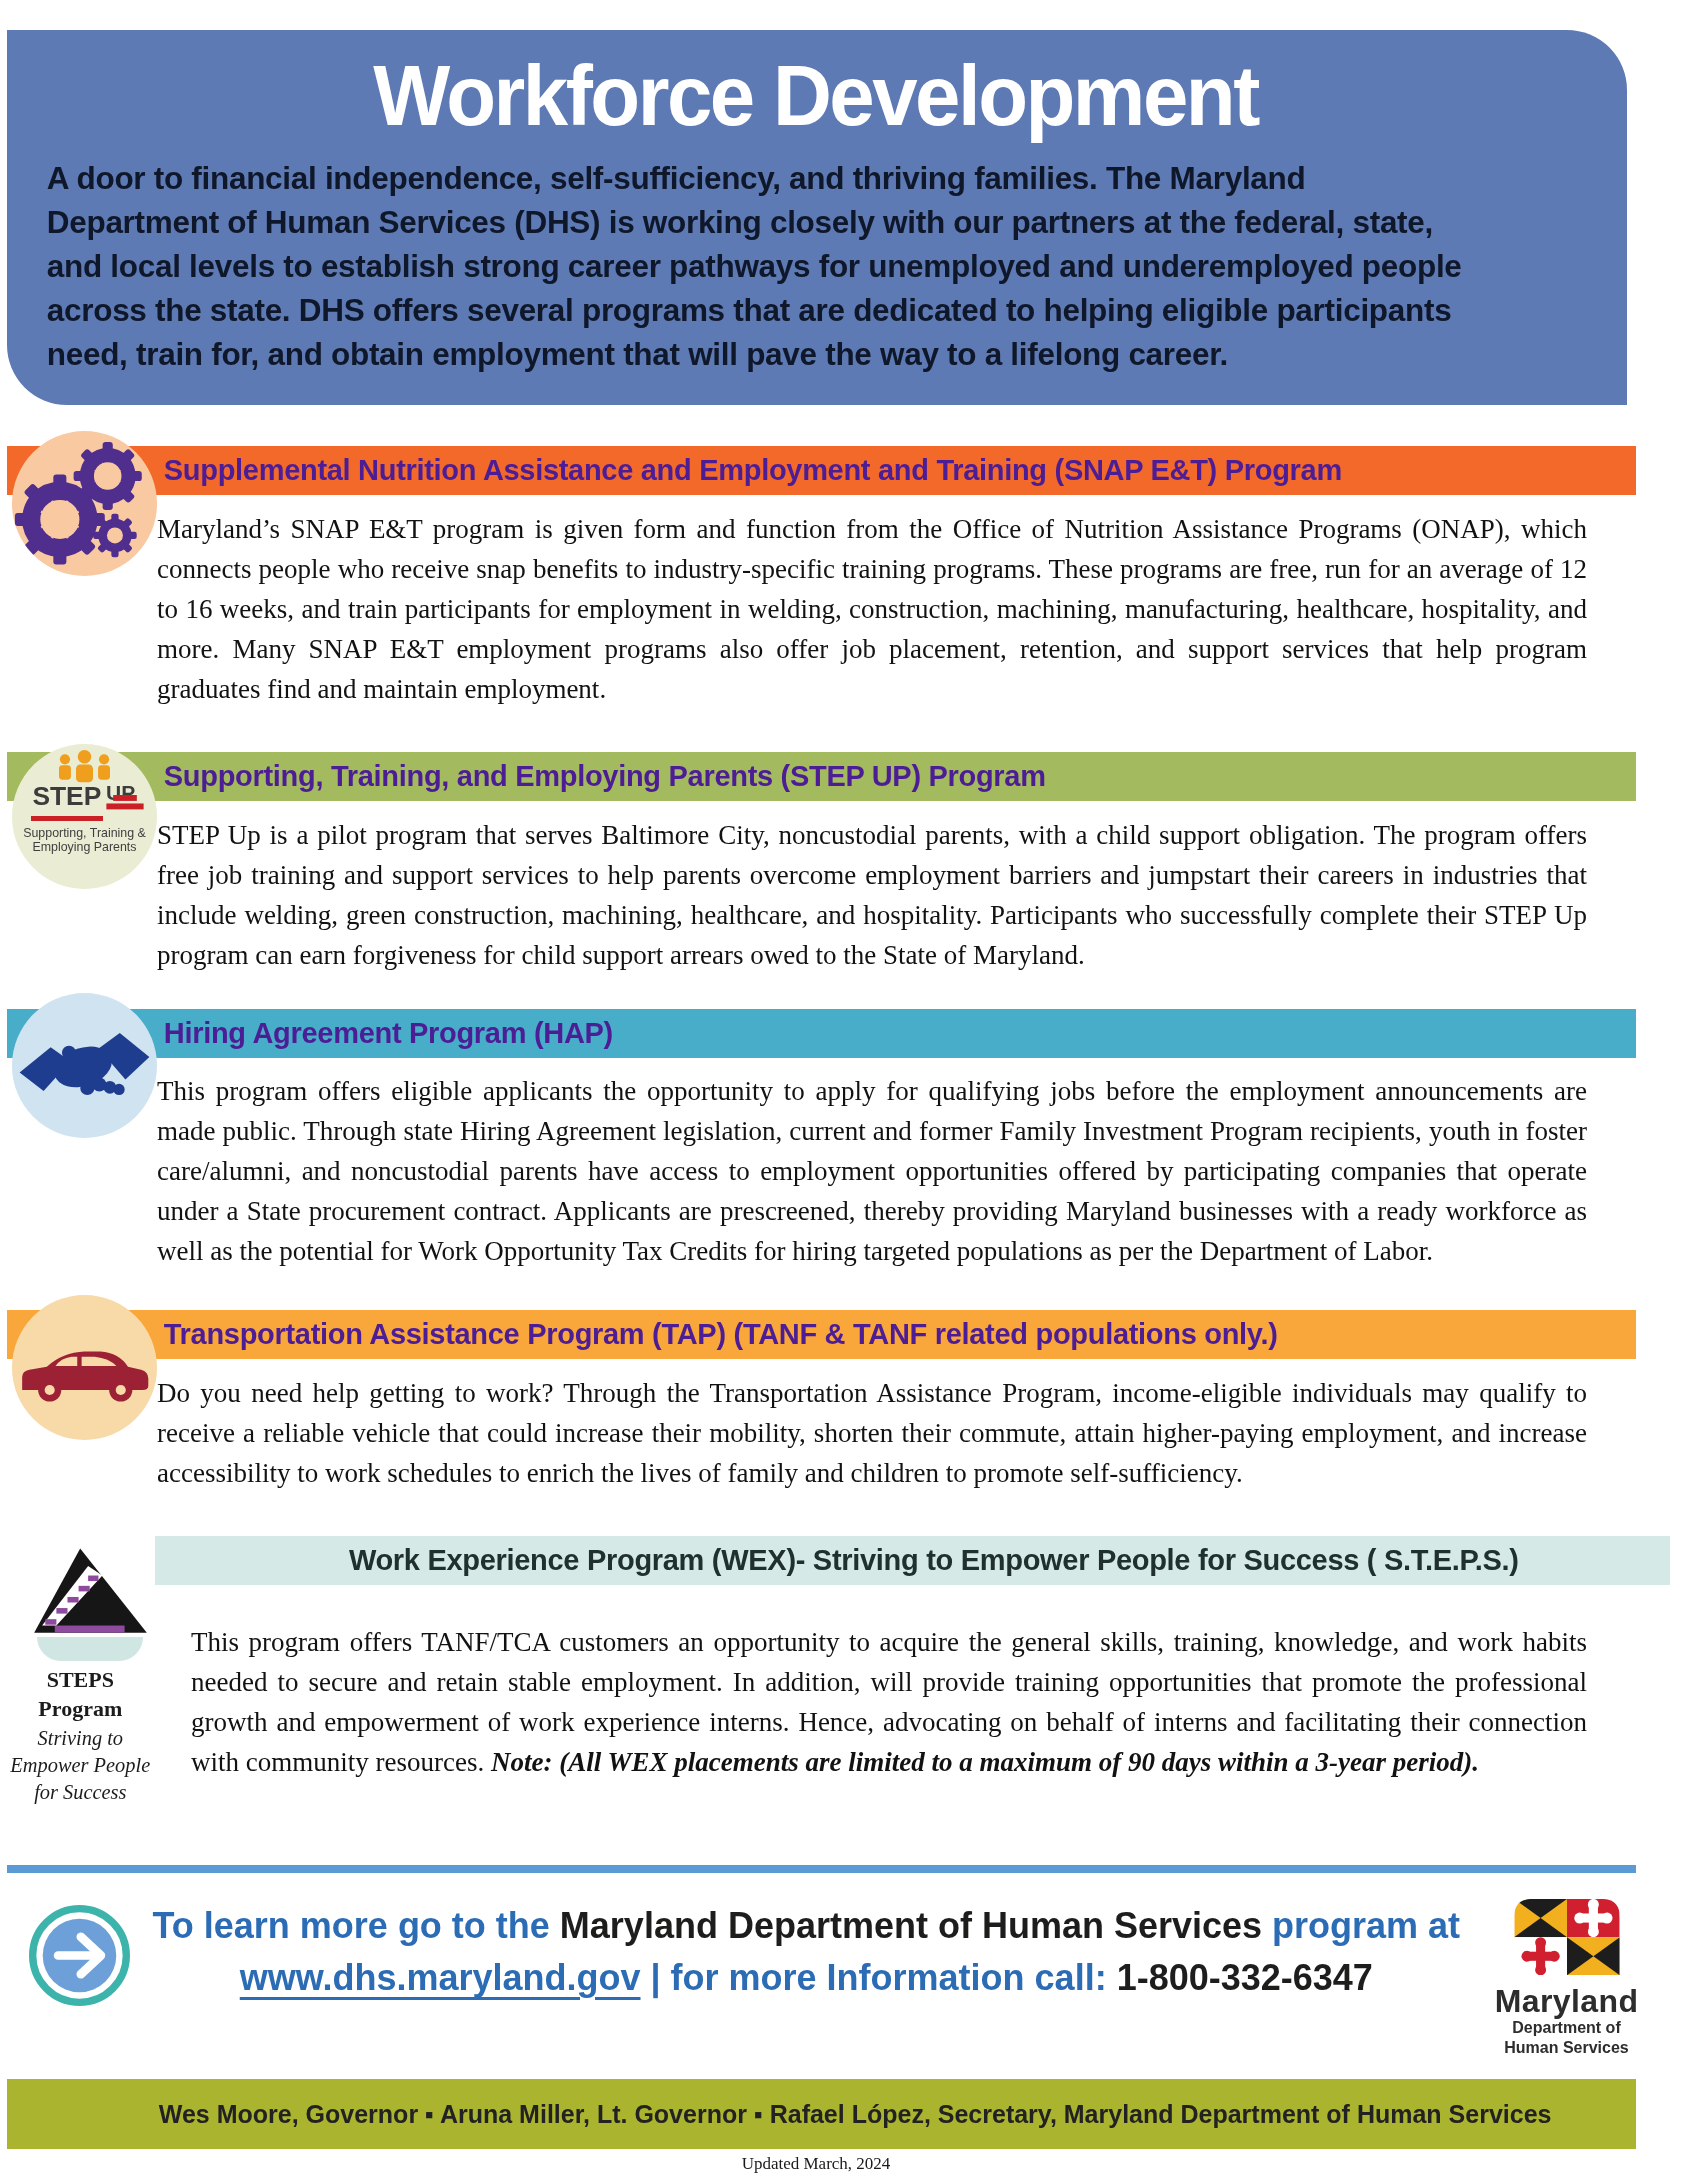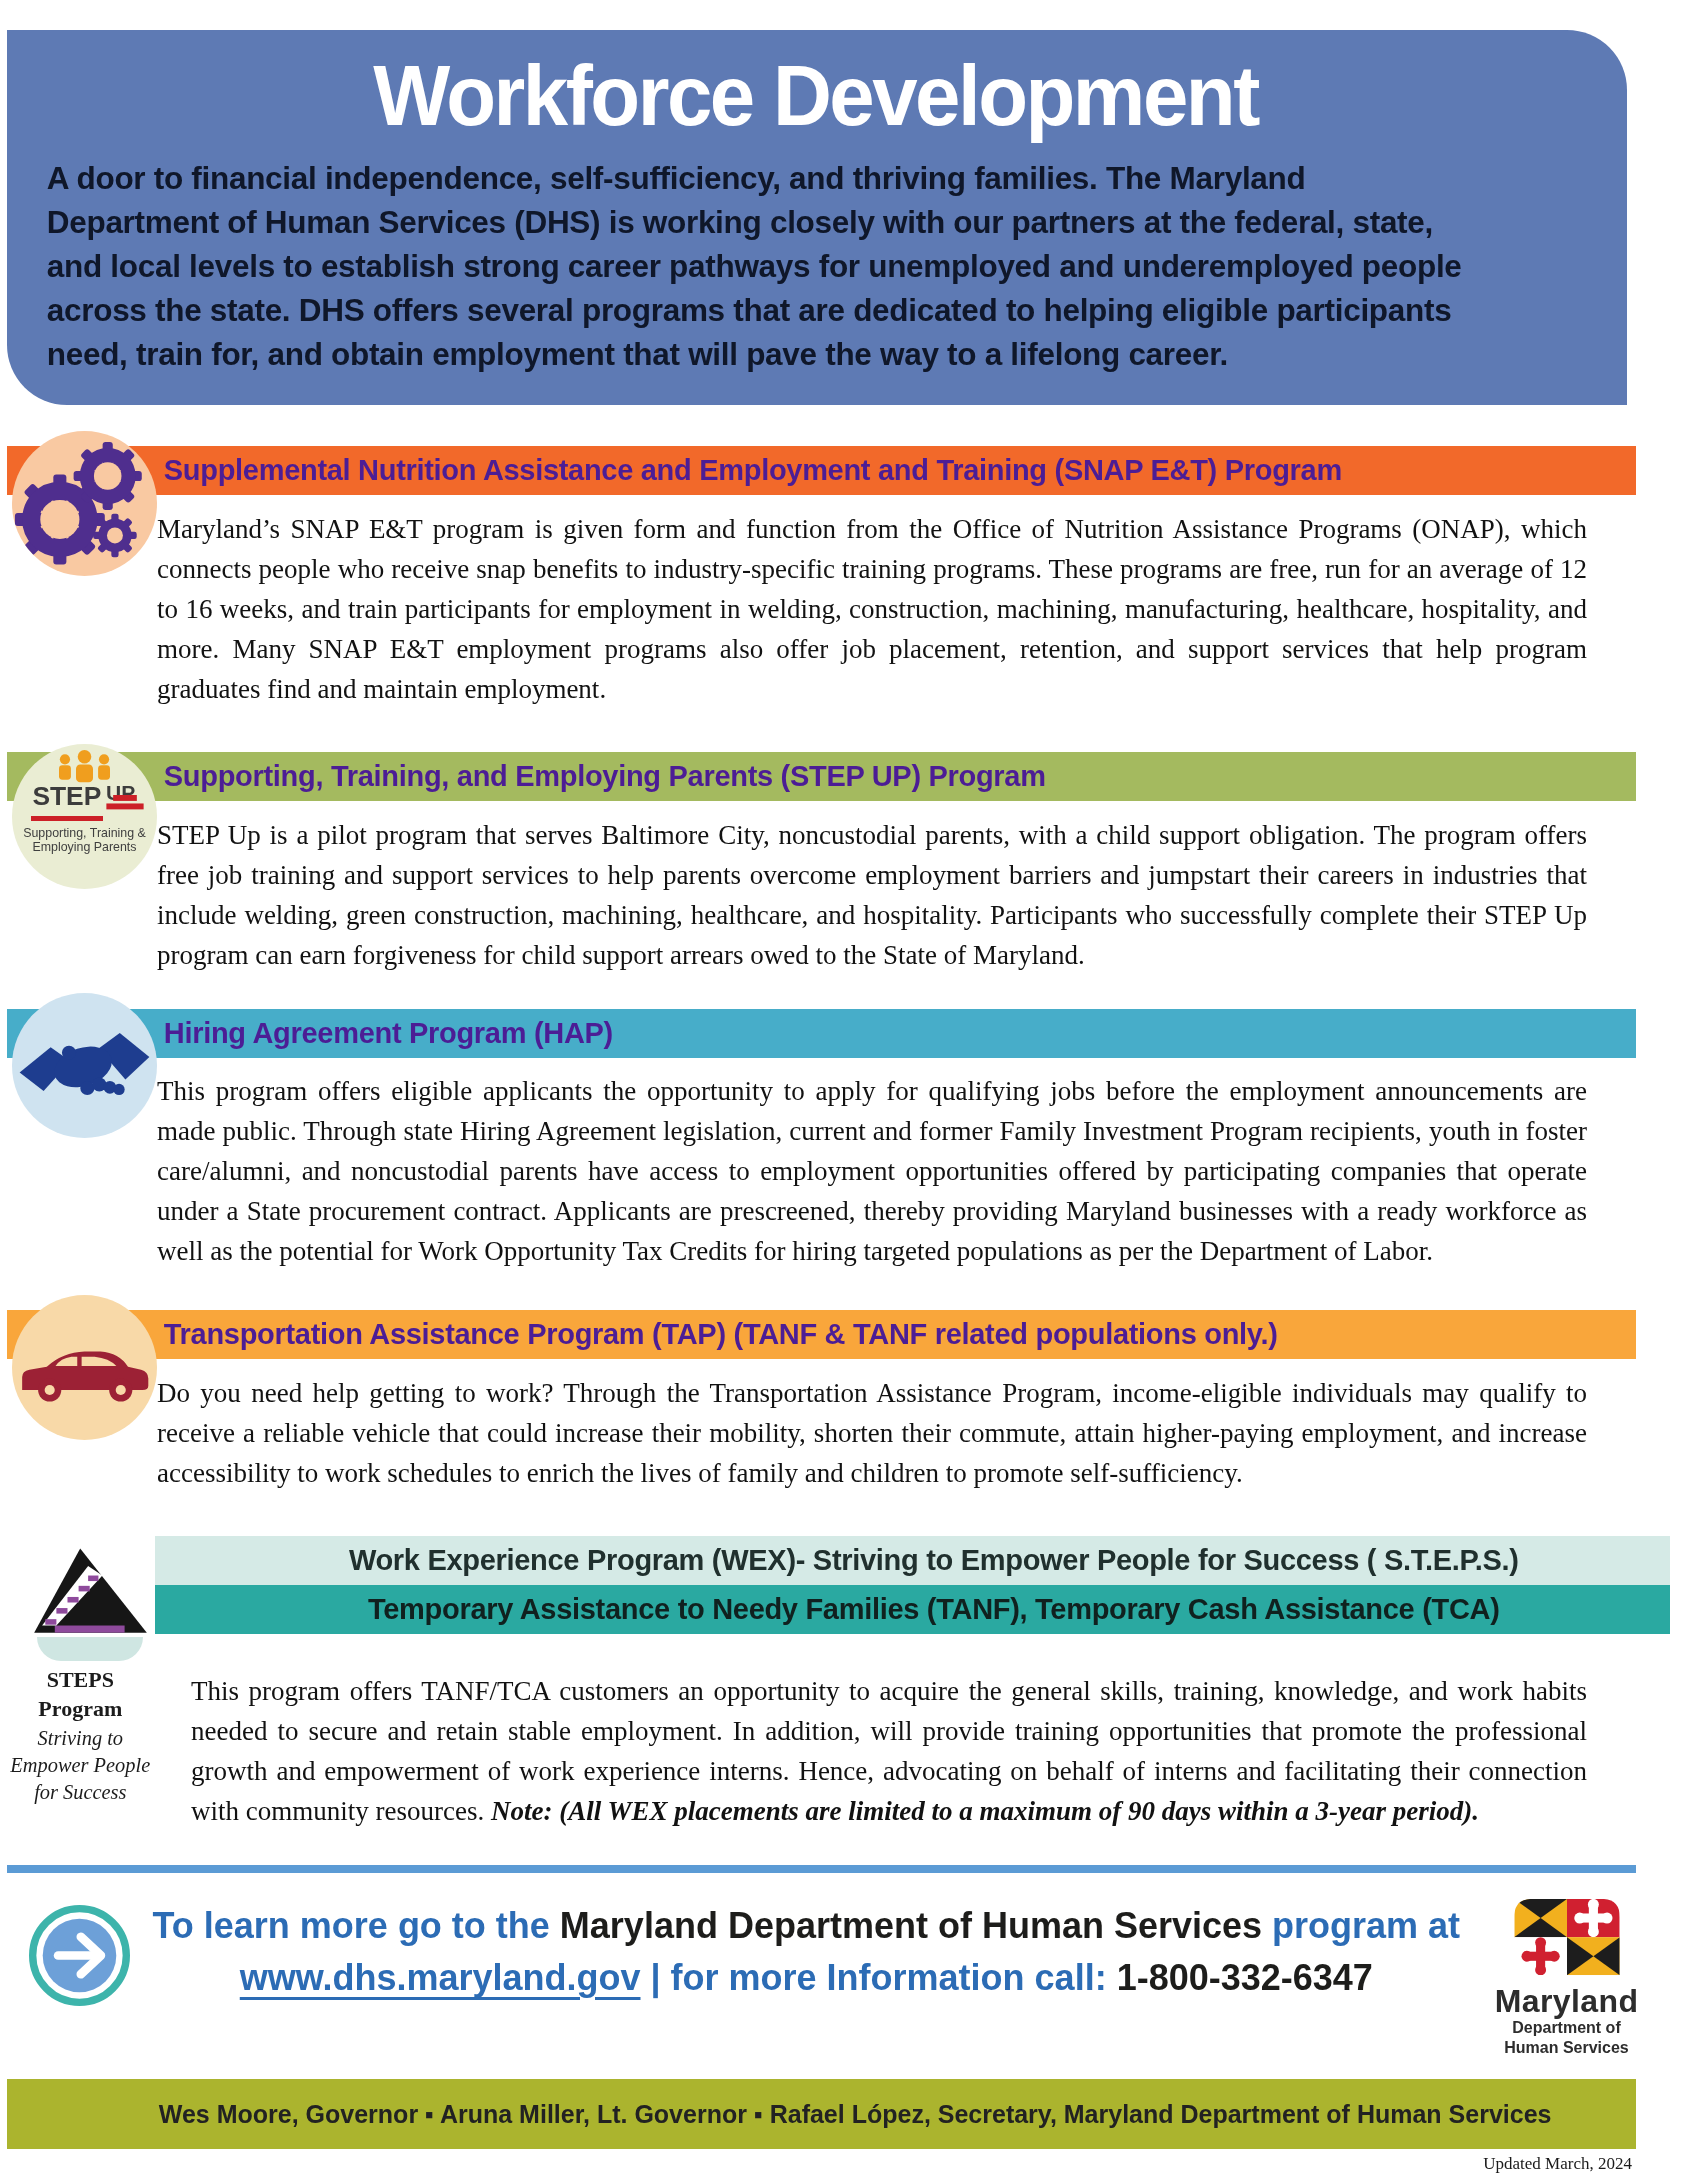--- a/index.html
+++ b/index.html
@@ -60,21 +60,21 @@
   .arrow-wrap{width:111px;margin-top:6.8px;flex:none;}
   .footer-text{flex:1;text-align:center;font-weight:bold;font-size:36px;line-height:52px;
         color:#2c6cb5;margin-top:5.1px;}
   .footer-text .dark{color:#1d1d1b;}
   .site-link{color:#2c6cb5;text-decoration:underline;text-underline-offset:6.8px;cursor:pointer;}
   .md-logo{width:181px;flex:none;text-align:center;margin-top:-6.8px;}
   .md-name{font-weight:bold;font-size:32px;color:#2d2d2d;letter-spacing:0.4px;line-height:34px;margin-top:1.7px;}
   .md-dept{font-weight:bold;font-size:16px;color:#2d2d2d;line-height:19.6px;}
   .gov-bar{margin:22px 45px 0 6.8px;height:70px;background:#abb42e;display:flex;align-items:center;
         padding-left:152px;box-sizing:border-box;font-weight:bold;font-size:25px;color:#222;}
-  .updated{text-align:right;margin:5.1px 49px 6.8px 0;font-family:"Liberation Serif",serif;
+  .updated{text-align:center;margin:5.1px 49px 6.8px 0;font-family:"Liberation Serif",serif;
         font-size:17px;color:#1a1a1a;}
 </style>
 </head>
 <body>
 
 <div class="page">
 
   <header class="hero">
     <div class="hero-title">Workforce Development</div>
     <div class="hero-intro">
@@ -189,23 +189,20 @@
         <circle cx="150" cy="86" r="16" fill="#9c2135"></circle>
           <circle cx="150" cy="86" r="7" fill="#f8d9a8"></circle>
       </svg>
     </div>
     <p class="body-text">Do you need help getting to work? Through the Transportation Assistance Program, income-eligible individuals may qualify to receive a reliable vehicle that could increase their mobility, shorten their commute, attain higher-paying employment, and increase accessibility to work schedules to enrich the lives of family and children to promote self-sufficiency.</p>
   </section>
 
   <section class="s-wex">
     <div class="bar wex1">
       <span>Work Experience Program (WEX)- Striving to Empower People for Success ( S.T.E.P.S.)</span>
-    </div>
-    <div class="bar wex2">
-      <span>Temporary Assistance to Needy Families (TANF), Temporary Cash Assistance (TCA)</span>
     </div>
     <div class="steps-box">
       <svg viewBox="0 0 150 115" width="119" height="92">
         <polygon points="62,4 146,110 4,110" fill="#161616"></polygon>
         <rect x="30" y="101" width="88" height="9" fill="#8e4a9c"></rect>
         <polygon points="14,101 72,26 90,38 32,101" fill="#fff"></polygon>
         <g fill="#8e4a9c">
           <rect x="18" y="93" width="14" height="7"></rect>
           <rect x="32" y="79" width="14" height="7"></rect>
           <rect x="46" y="65" width="14" height="7"></rect>

